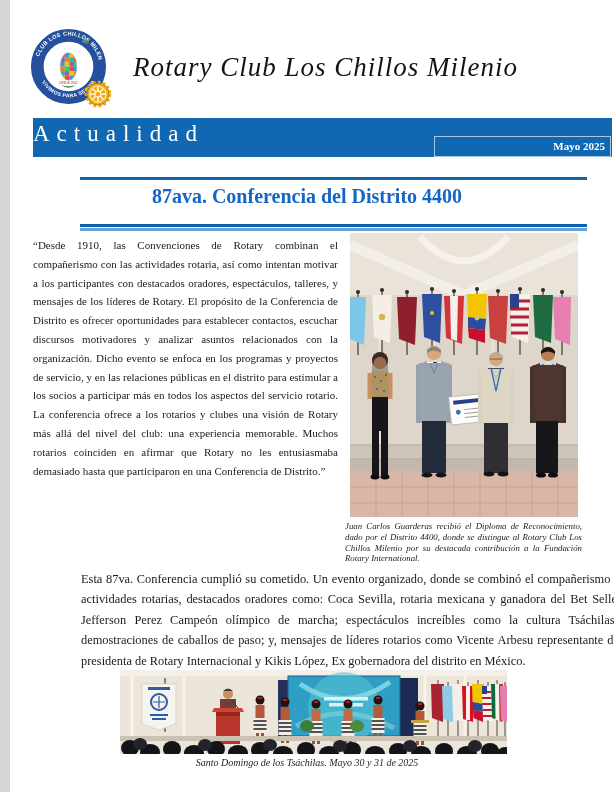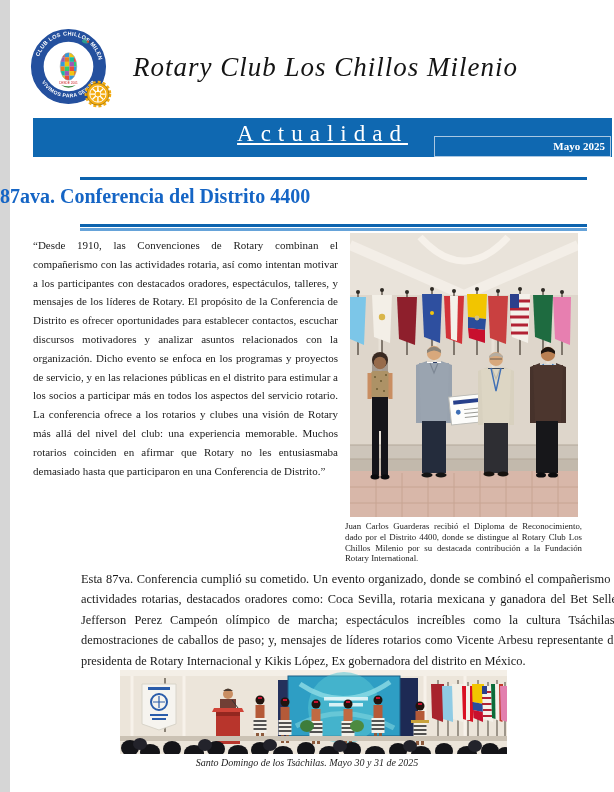--- a/index.html
+++ b/index.html
@@ -10,50 +10,50 @@
   .edge-strip{position:absolute;left:0;top:0;width:10px;height:792px;background:#d6d6d6;}
   
   .logo{position:absolute;left:28px;top:26px;width:92px;height:92px;}
   .club-name{
     position:absolute;left:133px;top:52px;width:470px;
     font-style:italic;font-size:27px;letter-spacing:1px;color:#141414;
   }
   
   .banner{position:absolute;left:33px;top:118px;width:579px;height:39px;background:#0f68b1;}
   .banner-title{
-    position:absolute;left:0;right:0;top:3px;text-align:center;color:#ffffff;
-    font-size:23px;letter-spacing:7px;text-decoration:underline;
+    position:absolute;left:0;right:0;top:3px;text-align:left;color:#ffffff;
+    font-size:23px;letter-spacing:7px;
   }
   .bulletin-box{
     position:absolute;left:0;bottom:0;width:133px;height:19px;
     border:1px solid #c9ab5f;color:#ffffff;font-weight:bold;font-size:11px;
     line-height:19px;padding-left:5px;
   }
   .date-box{
     position:absolute;right:1px;bottom:0;width:170px;height:19px;
     border:1px solid #a9c7e2;color:#ffffff;font-weight:bold;font-size:11px;
     line-height:19px;text-align:right;padding-right:5px;
   }
   
   .rule-top{position:absolute;left:80px;top:177px;width:507px;height:3px;background:#0c63ae;}
   .article-title{
-    position:absolute;left:0;right:0;top:185px;text-align:left;
+    position:absolute;left:0;right:0;top:185px;text-align:center;
     font-size:20px;font-weight:bold;color:#1565c5;
   }
   .rule-bottom-dark{position:absolute;left:80px;top:224px;width:507px;height:2.5px;background:#0c63ae;}
   .rule-bottom-light{position:absolute;left:80px;top:228px;width:507px;height:2.5px;background:#66a3d9;}
   
   .quote-col{
     position:absolute;left:33px;top:236px;width:305px;
     font-size:11px;line-height:18.8px;text-align:justify;
   }
   .photo1{position:absolute;left:350px;top:233px;width:228px;height:284px;}
   .photo1-caption{
     position:absolute;left:345px;top:521px;width:237px;
-    font-size:8.8px;line-height:10.8px;text-align:justify;color:#222;
+    font-size:8.8px;font-style:italic;line-height:10.8px;text-align:justify;color:#222;
   }
   .body-par{
     position:absolute;left:33px;top:569px;width:551px;
     font-size:12.4px;line-height:20.4px;text-align:justify;margin-left:48px;
   }
   .photo2{position:absolute;left:120px;top:670px;width:387px;height:84px;}
   .photo2-caption{
     position:absolute;left:0;right:0;top:757px;text-align:center;
     font-size:10px;font-style:italic;color:#222;
   }

